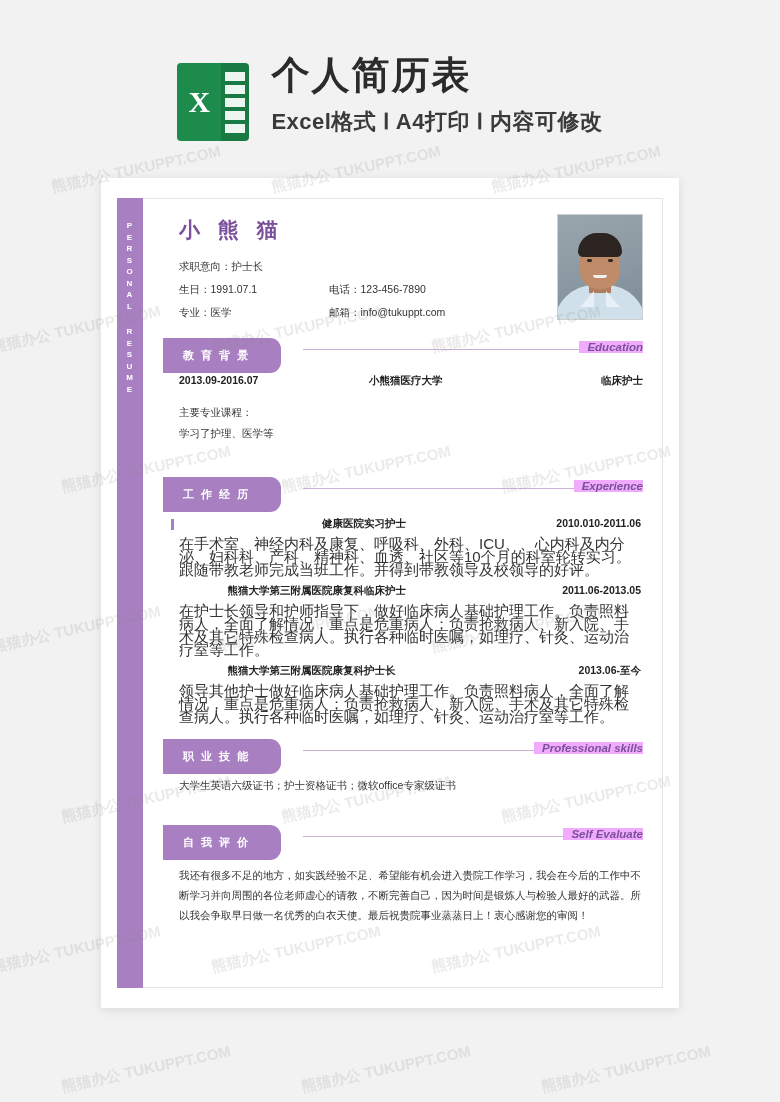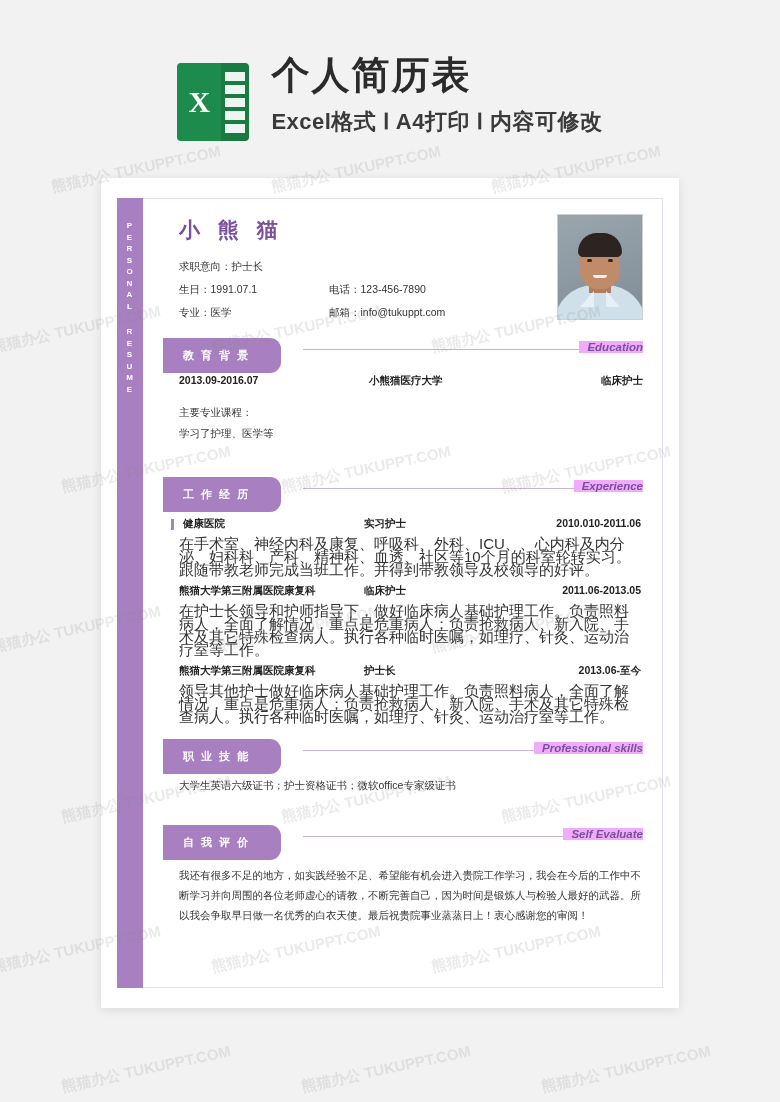--- a/index.html
+++ b/index.html
@@ -303,21 +303,21 @@
     margin-bottom: 2px;
   }
 
   .exp-row {
     display: flex;
     font-size: 10.5px;
     font-weight: bold;
     color: #222;
     margin: 4px 0 6px 0;
   }
-  .exp-row .a { width: 185px; }
+  .exp-row .a { width: 185px; text-align: right; }
   .exp-row .b { width: 150px; }
   .exp-row .c { flex: 1; text-align: right; padding-right: 2px; }
   .exp-row.first .a { position: relative; padding-left: 4px; }
   .exp-row.first .a::before {
     content: "";
     position: absolute;
     left: -8px; top: 2px;
     width: 3px; height: 11px;
     background: #a87fc1;
   }

